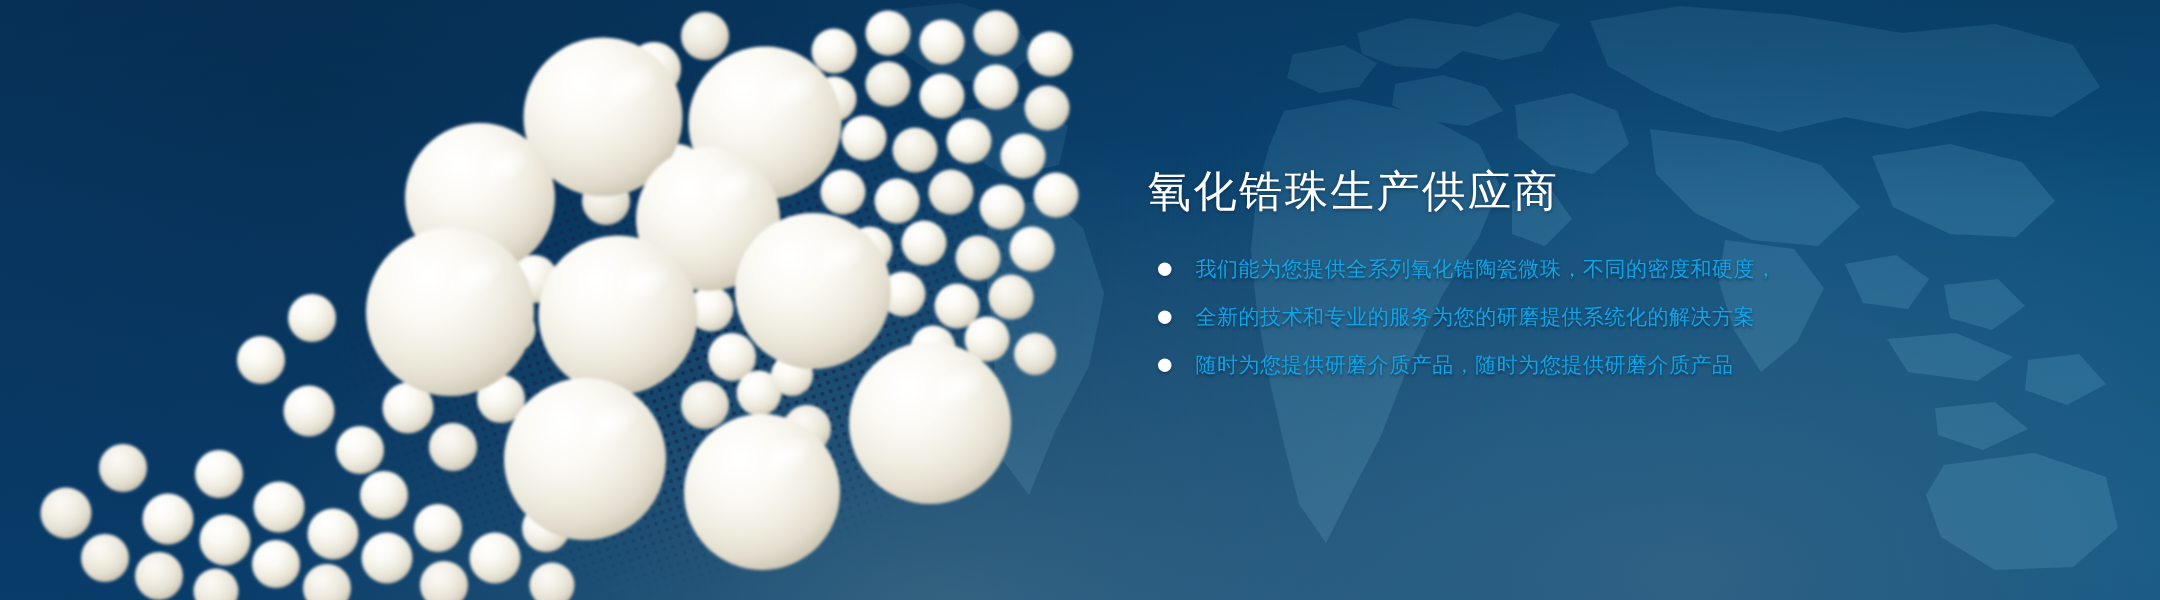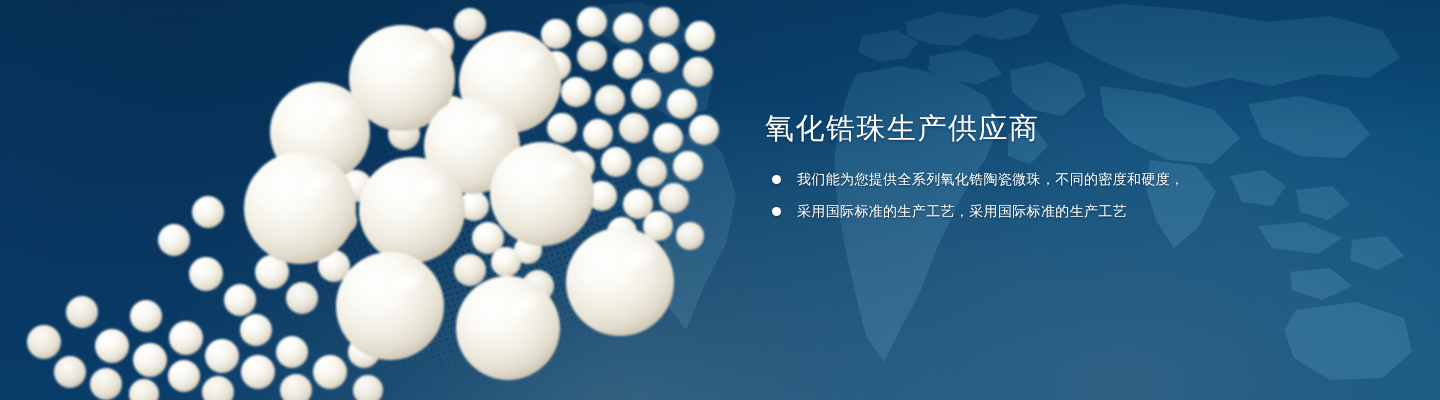--- a/index.html
+++ b/index.html
@@ -86,21 +86,21 @@
   .bullets {
     position:absolute;
     left:4px; top:168px;
     width:620px;
     list-style:none;
   }
   .bullet {
     position:relative;
     padding-left:28px;
     margin-bottom:9px;
-    color:#ffffff;
+    color:#0ea5e9;
     font-size:14px;
     line-height:23px;
     letter-spacing:0.35px;
     text-shadow:0 1px 2px rgba(2,24,46,0.55);
   }
   .bullet:last-child { margin-bottom:0; }
   .dot {
     position:absolute;
     left:3px; top:7px;
     width:9px; height:9px;
@@ -303,22 +303,26 @@
 
     <div class="headline">氧化锆珠生产供应商</div>
 
     <ul class="bullets">
 
       <li class="bullet">
         <span class="dot"></span>
         <span class="line">我们能为您提供全系列氧化锆陶瓷微珠，不同的密度和硬度，</span>
       </li>
 
-
       <li class="bullet">
         <span class="dot"></span>
-        <span class="line">采用国际标准的生产工艺，采用国际标准的生产工艺</span>
+        <span class="line">全新的技术和专业的服务为您的研磨提供系统化的解决方案</span>
+      </li>
+
+      <li class="bullet">
+        <span class="dot"></span>
+        <span class="line">随时为您提供研磨介质产品，随时为您提供研磨介质产品</span>
       </li>
 
     </ul>
   </div>
 
 </div>
 
 </body></html>

